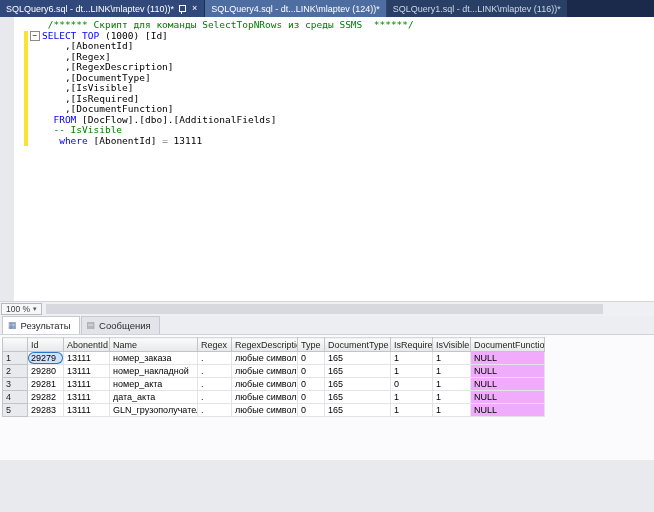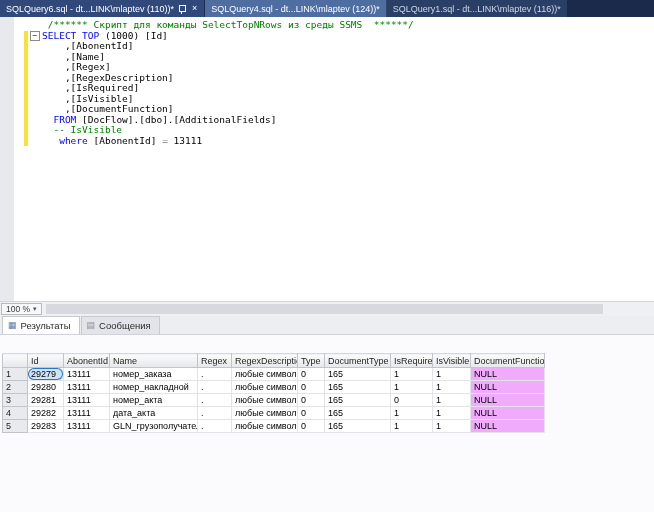--- a/index.html
+++ b/index.html
@@ -1,17 +1,17 @@
 <!DOCTYPE html>
 <html><head>
 <meta charset="utf-8">
 <style>
   html,body{margin:0;padding:0;background:#e9eaee;}
   body{width:654px;height:512px;overflow:hidden;font-family:"Liberation Sans",sans-serif;-webkit-font-smoothing:antialiased;}
-  .app{width:654px;height:512px;display:flex;flex-direction:column;background:#fff;}
+  .app{width:654px;height:460px;display:flex;flex-direction:column;background:#fff;}
 
   
   .tabbar{height:17px;background:#1b2a4a;display:flex;align-items:stretch;font-size:9px;flex:0 0 17px;overflow:hidden;}
   .doc-tab{display:flex;align-items:center;padding:0 6px;gap:4px;color:#dde4f0;border-right:1px solid rgba(0,0,0,.35);white-space:nowrap;cursor:default;}
   .doc-tab.state-active{background:#31497a;color:#ffffff;}
   .doc-tab.state-preview{background:#4e6da1;color:#ffffff;}
   .doc-tab.state-normal{background:#2a3f66;color:#cdd7e8;}
   .pin-icon{position:relative;width:5px;height:5px;border:1px solid currentColor;display:inline-block;margin:0 1px;}
   .pin-icon::after{content:"";position:absolute;left:1px;top:5px;width:1px;height:3px;background:currentColor;}
   .close-icon{font-size:9px;line-height:9px;padding:0 1px;}
@@ -41,21 +41,21 @@
 
   
   .rtabs{height:18px;flex:0 0 18px;background:#eceef2;display:flex;align-items:flex-end;padding-left:2px;gap:1px;}
   .rtab{display:flex;align-items:center;gap:4px;font-size:9.5px;color:#2c2c2c;padding:2px 8px 2px 5px;border:1px solid #c6c9cf;border-bottom:none;background:#e2e4e9;height:13px;white-space:nowrap;}
   .rtab.active{background:#ffffff;position:relative;}
   .rtab-icon{font-size:9px;line-height:9px;color:#5b79a8;}
   .rtab-icon.msg{color:#8b8f98;}
 
   
   .results{flex:1;background:#fbfbfd;border-top:1px solid #cfd2d8;padding:2px 0 0 2px;overflow:hidden;}
-  table.grid{border-collapse:collapse;table-layout:fixed;width:542px;font-size:9px;margin-top:16px;}
+  table.grid{border-collapse:collapse;table-layout:fixed;width:542px;font-size:9px;}
   table.grid th{background:linear-gradient(#fbfbfc,#e7e8eb);border:1px solid #c3c4c9;border-top:1px solid #d6d7db;font-weight:normal;text-align:left;padding:0 3px;height:13px;color:#1f1f1f;white-space:nowrap;overflow:hidden;}
   table.grid td{border-right:1px solid #e3e4e8;border-bottom:1px solid #e3e4e8;padding:0 3px;height:12px;background:#fff;color:#000;white-space:nowrap;overflow:hidden;}
   table.grid td.rownum{background:#e9eaed;border:1px solid #c3c4c9;border-top:none;color:#222;}
   table.grid td.nullcell{background:#f0abfc;}
   table.grid td.sel{background:#cfe4fa;box-shadow:inset 0 0 0 1px #2a74c9;border-radius:6px;}
 </style>
 </head>
 <body>
 
 <div class="app">
@@ -94,45 +94,45 @@
         <div class="code-line">
           <span class="lm"></span>
           <span class="cb changed"></span>
           <span class="fg"></span>
           <span class="code-text"><span class="tok-plain">    ,[AbonentId]</span></span>
         </div>
         <div class="code-line">
           <span class="lm"></span>
           <span class="cb changed"></span>
           <span class="fg"></span>
-          <span class="code-text"><span class="tok-plain">    ,[Name]</span></span>
-        </div>
-        <div class="code-line">
-          <span class="lm"></span>
-          <span class="cb changed"></span>
-          <span class="fg"></span>
           <span class="code-text"><span class="tok-plain">    ,[Regex]</span></span>
         </div>
         <div class="code-line">
           <span class="lm"></span>
           <span class="cb changed"></span>
           <span class="fg"></span>
           <span class="code-text"><span class="tok-plain">    ,[RegexDescription]</span></span>
         </div>
         <div class="code-line">
           <span class="lm"></span>
           <span class="cb changed"></span>
           <span class="fg"></span>
+          <span class="code-text"><span class="tok-plain">    ,[DocumentType]</span></span>
+        </div>
+        <div class="code-line">
+          <span class="lm"></span>
+          <span class="cb changed"></span>
+          <span class="fg"></span>
+          <span class="code-text"><span class="tok-plain">    ,[IsVisible]</span></span>
+        </div>
+        <div class="code-line">
+          <span class="lm"></span>
+          <span class="cb changed"></span>
+          <span class="fg"></span>
           <span class="code-text"><span class="tok-plain">    ,[IsRequired]</span></span>
-        </div>
-        <div class="code-line">
-          <span class="lm"></span>
-          <span class="cb changed"></span>
-          <span class="fg"></span>
-          <span class="code-text"><span class="tok-plain">    ,[IsVisible]</span></span>
         </div>
         <div class="code-line">
           <span class="lm"></span>
           <span class="cb changed"></span>
           <span class="fg"></span>
           <span class="code-text"><span class="tok-plain">    ,[DocumentFunction]</span></span>
         </div>
         <div class="code-line">
           <span class="lm"></span>
           <span class="cb changed"></span>

